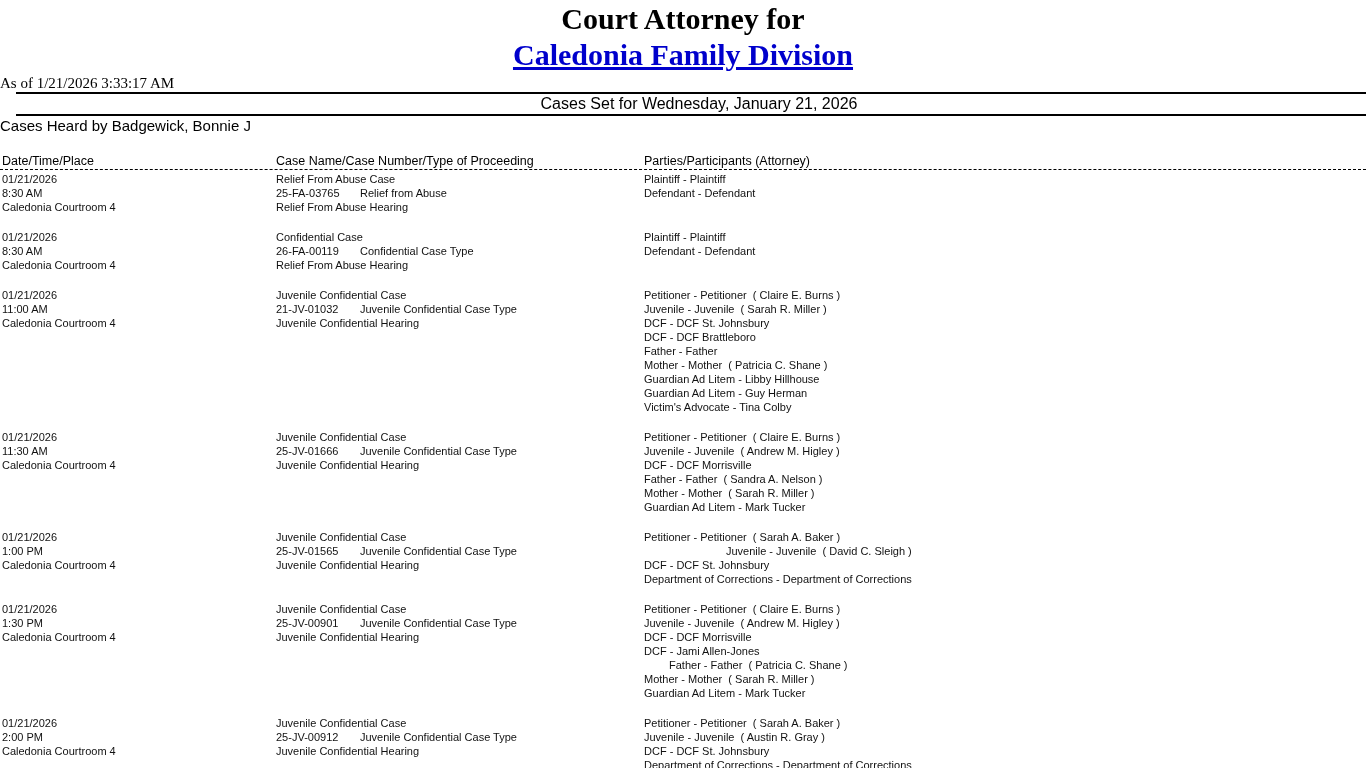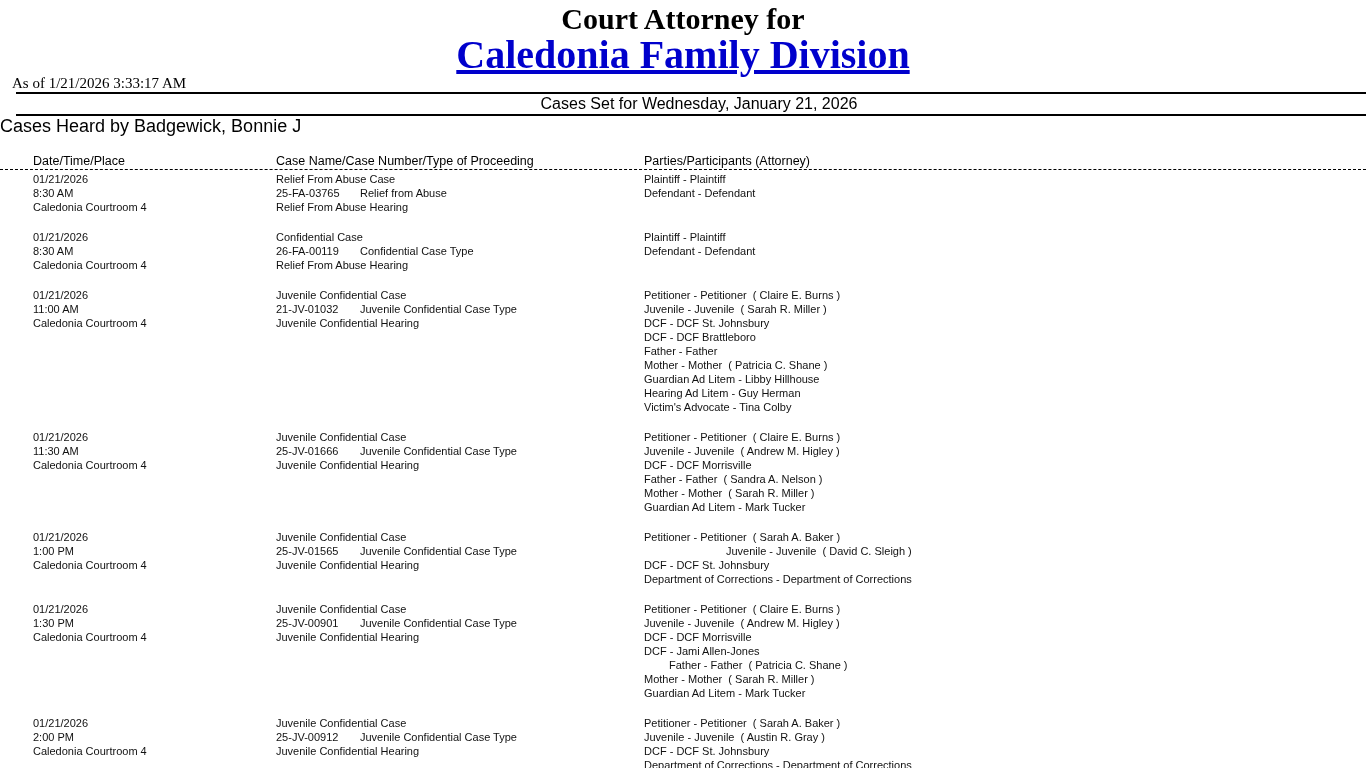--- a/index.html
+++ b/index.html
@@ -1,26 +1,26 @@
 <!DOCTYPE html>
 <html><head>
   <meta charset="utf-8">
   <style>
     html, body { margin: 0; padding: 0; background: #ffffff; color: #000; }
     body { width: 1366px; height: 768px; overflow: hidden; position: relative; font-family: "Liberation Sans", sans-serif; }
     .title-block { text-align: center; font-family: "Liberation Serif", serif; font-weight: bold; }
     .title1 { font-size: 30px; line-height: 36px; padding-top: 1px; height: 36px; }
-    .title2 { font-size: 40px; line-height: 36px; height: 36px; }
+    .title2 { font-size: 30px; line-height: 36px; height: 36px; }
     .title2 a { color: #0000cc; text-decoration: underline; }
-    .asof { font-family: "Liberation Serif", serif; font-size: 15px; line-height: 18px; position: absolute; top: 74px; left: 12px; }
+    .asof { font-family: "Liberation Serif", serif; font-size: 15px; line-height: 18px; position: absolute; top: 74px; left: 0; }
     .setbar { position: absolute; top: 92px; left: 16px; width: 1366px; height: 20px; border-top: 2px solid #000; border-bottom: 2px solid #000; text-align: center; font-size: 16px; line-height: 20px; }
-    .judge { position: absolute; top: 118px; left: 0; font-size: 18px; line-height: 16px; }
+    .judge { position: absolute; top: 118px; left: 0; font-size: 15px; line-height: 16px; }
     .hdr { position: absolute; top: 154px; left: 0; width: 1366px; height: 15px; border-bottom: 1px dashed #000; font-size: 12.5px; line-height: 15px; }
     .hdr span { position: absolute; top: 0; }
-    .col1 { left: 2px; margin-left: 31px; }
+    .col1 { left: 2px; }
     .col2 { left: 276px; }
     .col3 { left: 644px; }
     .rows { position: absolute; top: 172px; left: 0; width: 1366px; font-size: 11px; line-height: 14px; color: #111; }
     .case { position: relative; }
     .case .c { position: absolute; top: 0; }
     .case .c div { white-space: nowrap; }
     .casenum { display: inline-block; width: 84px; }
   </style>
 </head>
 <body>
@@ -86,21 +86,21 @@
         <div>Juvenile Confidential Hearing</div>
       </div>
       <div class="c col3">
         <div style="white-space: pre;">Petitioner - Petitioner  ( Claire E. Burns )</div>
         <div style="white-space: pre;">Juvenile - Juvenile  ( Sarah R. Miller )</div>
         <div style="white-space: pre;">DCF - DCF St. Johnsbury</div>
         <div style="white-space: pre;">DCF - DCF Brattleboro</div>
         <div style="white-space: pre;">Father - Father</div>
         <div style="white-space: pre;">Mother - Mother  ( Patricia C. Shane )</div>
         <div style="white-space: pre;">Guardian Ad Litem - Libby Hillhouse</div>
-        <div style="white-space: pre;">Hearing Ad Litem - Guy Herman</div>
+        <div style="white-space: pre;">Guardian Ad Litem - Guy Herman</div>
         <div style="white-space: pre;">Victim's Advocate - Tina Colby</div>
       </div>
     </div>
     <div class="case" style="height: 100px;">
       <div class="c col1">
         <div>01/21/2026</div>
         <div>11:30 AM</div>
         <div>Caledonia Courtroom 4</div>
       </div>
       <div class="c col2">

